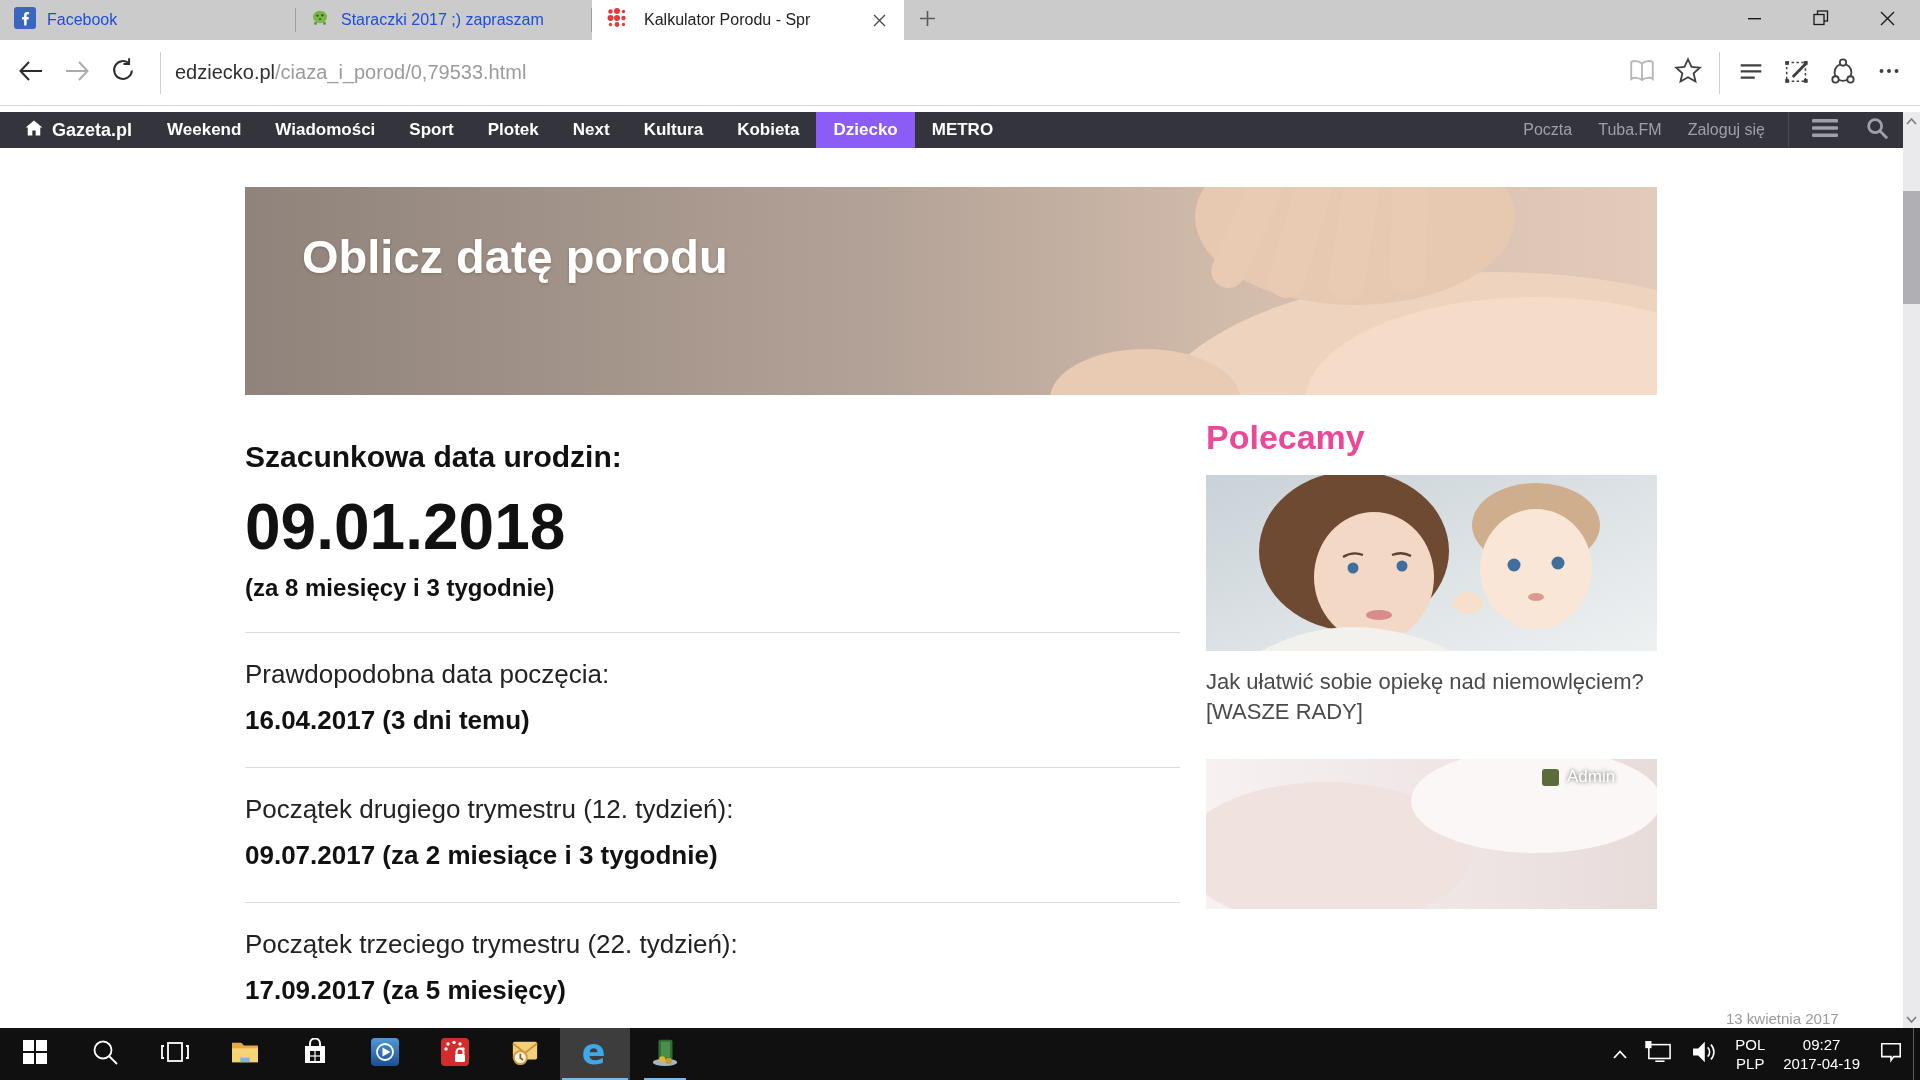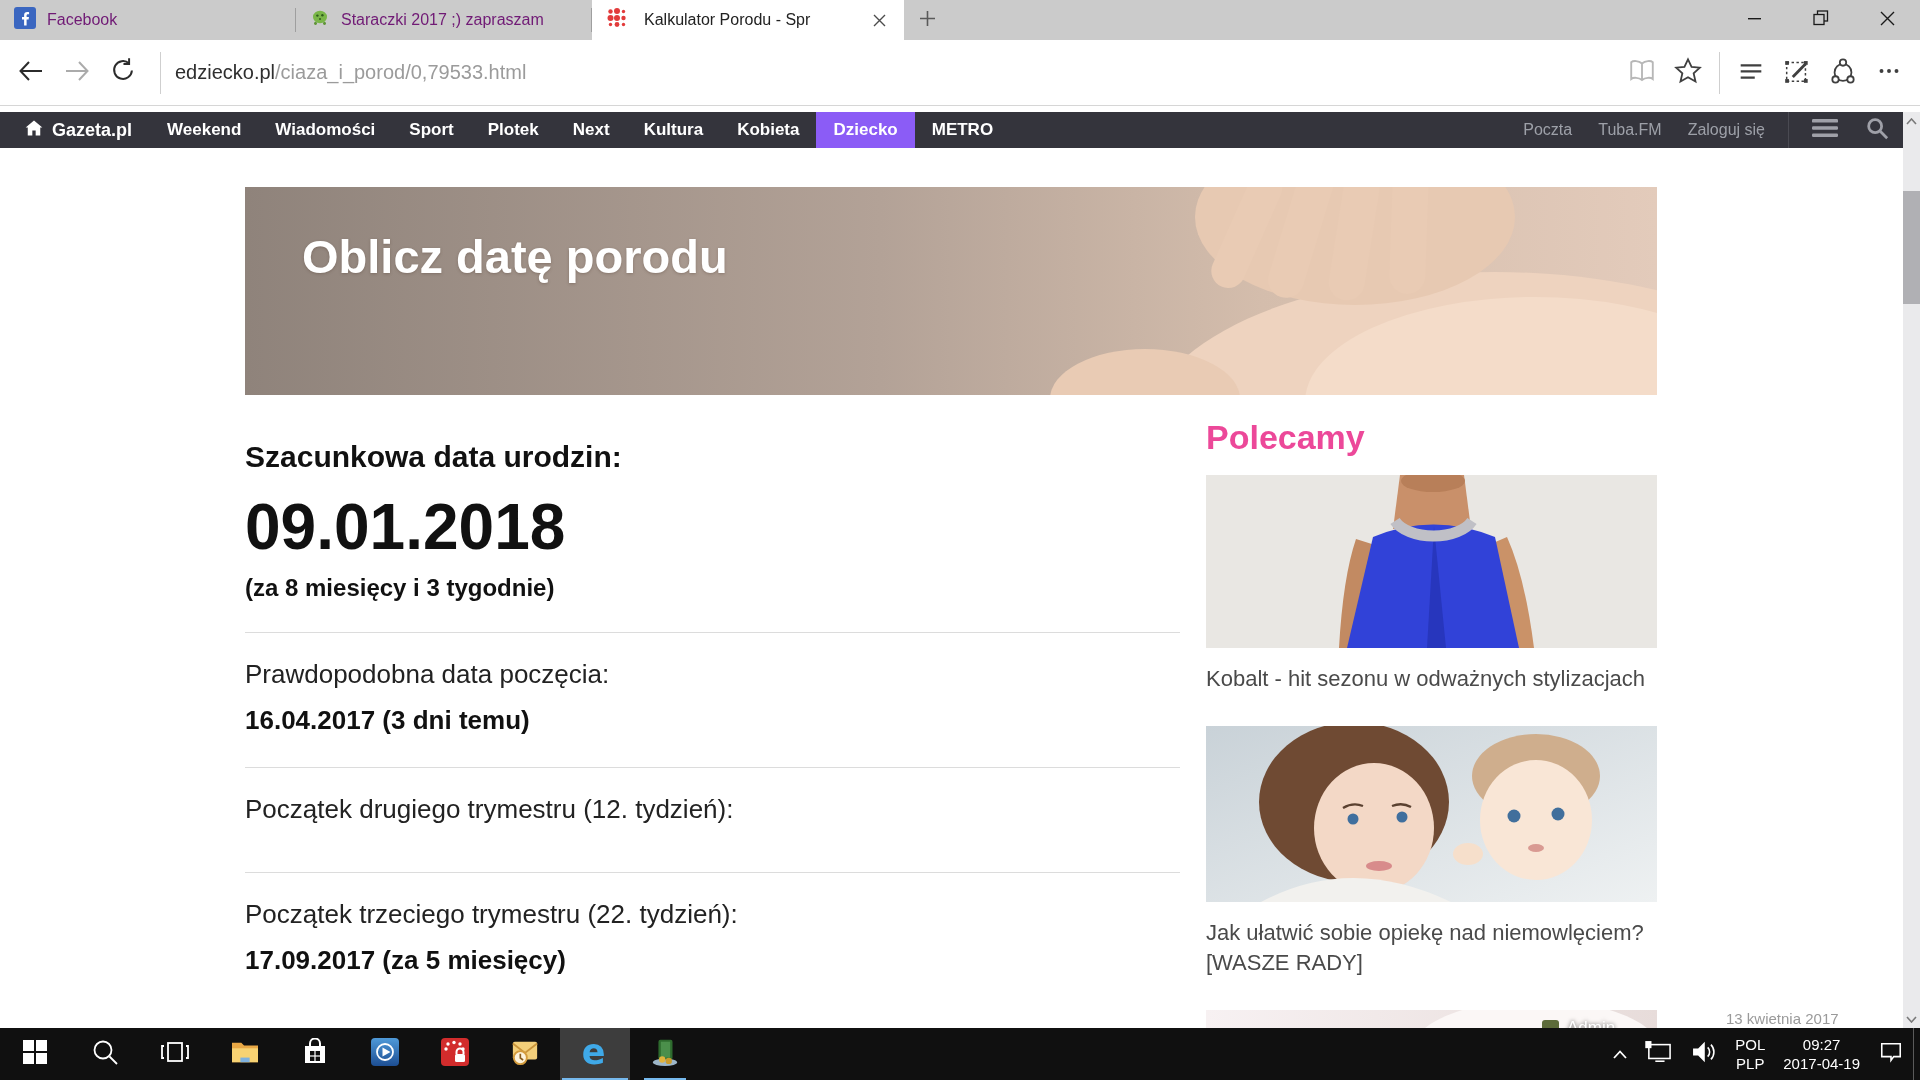--- a/index.html
+++ b/index.html
@@ -4,21 +4,21 @@
 <style>
   * { margin:0; padding:0; box-sizing:border-box; }
   html,body { width:1920px; height:1080px; overflow:hidden;
     font-family:"Liberation Sans","DejaVu Sans",sans-serif; background:#fff; }
   #screen { position:relative; width:1920px; height:1080px; overflow:hidden; }
 
   
   .tabbar { position:absolute; top:0; left:0; right:0; height:40px; background:#cbcbcb;
     display:flex; align-items:stretch; }
   .tab { width:296px; display:flex; align-items:center; gap:11px; padding:0 14px;
-    font-size:16px; color:#701a75; position:relative; cursor:default; }
+    font-size:16px; color:#1d4ed8; position:relative; cursor:default; }
   .tab .tab-sep { position:absolute; right:0; top:8px; bottom:8px; width:1px; background:#9f9f9f; }
   .tab.active { background:#fff; color:#222; width:312px;gap:16px; }
   .tab-title { white-space:nowrap; overflow:hidden; text-overflow:clip; flex:1; }
   .tab-close { display:flex; align-items:center; justify-content:center; width:22px; height:22px; }
   .newtab { width:46px; display:flex; align-items:center; justify-content:center; }
   .win-controls { margin-left:auto; display:flex; }
   .win-btn { width:66px; display:flex; align-items:center; justify-content:center; }
 
   
   .navbar { position:absolute; top:40px; left:0; right:0; height:66px; background:#fff;
@@ -367,43 +367,31 @@
         <h2>Szacunkowa data urodzin:</h2>
         <div class="big-date">09.01.2018</div>
         <div class="date-note">(za 8 miesięcy i 3 tygodnie)</div>
 
         <div class="section">
           <div class="label">Prawdopodobna data poczęcia:</div>
           <div class="value">16.04.2017 (3 dni temu)</div>
         </div>
         <div class="section">
           <div class="label">Początek drugiego trymestru (12. tydzień):</div>
+          <div class="value">09.07.2017 (za 2 miesiące i 3 tygodnie)</div>
         </div>
         <div class="section">
           <div class="label">Początek trzeciego trymestru (22. tydzień):</div>
           <div class="value">17.09.2017 (za 5 miesięcy)</div>
         </div>
       </div>
 
       <div class="sidebar">
         <h2>Polecamy</h2>
 
-        <div class="card">
-          <svg width="451" height="173" viewBox="0 0 451 173">
-            <rect width="451" height="173" fill="#e9e7e3"></rect>
-            <path d="M150 64 Q 137 102 133 173 L 163 173 Q 160 110 169 70 Z" fill="#c28a62"></path>
-            <path d="M301 62 Q 319 102 328 173 L 297 173 Q 295 112 287 68 Z" fill="#ca9268"></path>
-            <path d="M194 0 h64 l7 54 h-78 z" fill="#c9906a"></path>
-            <ellipse cx="227" cy="6" rx="32" ry="11" fill="#b87f59"></ellipse>
-            <path d="M167 62 Q 227 37 289 62 L 313 173 L 141 173 Z" fill="#3142d8"></path>
-            <path d="M228 52 L 240 173 L 221 173 Z" fill="#2736bd"></path>
-            <path d="M189 46 A 41 23 0 0 0 266 46" stroke="#c0c0c6" stroke-width="11" fill="none"></path>
-          </svg>
-          <div class="caption">Kobalt - hit sezonu w odważnych stylizacjach</div>
-        </div>
 
         <div class="card">
           <svg width="451" height="176" viewBox="0 0 451 176">
             <defs>
               <linearGradient id="mbg" x1="0" y1="0" x2="1" y2="1">
                 <stop offset="0" stop-color="#c9d2d8"></stop>
                   <stop offset="1" stop-color="#eef1f2"></stop>
               </linearGradient>
             </defs>
             <rect width="451" height="176" fill="url(#mbg)"></rect>

